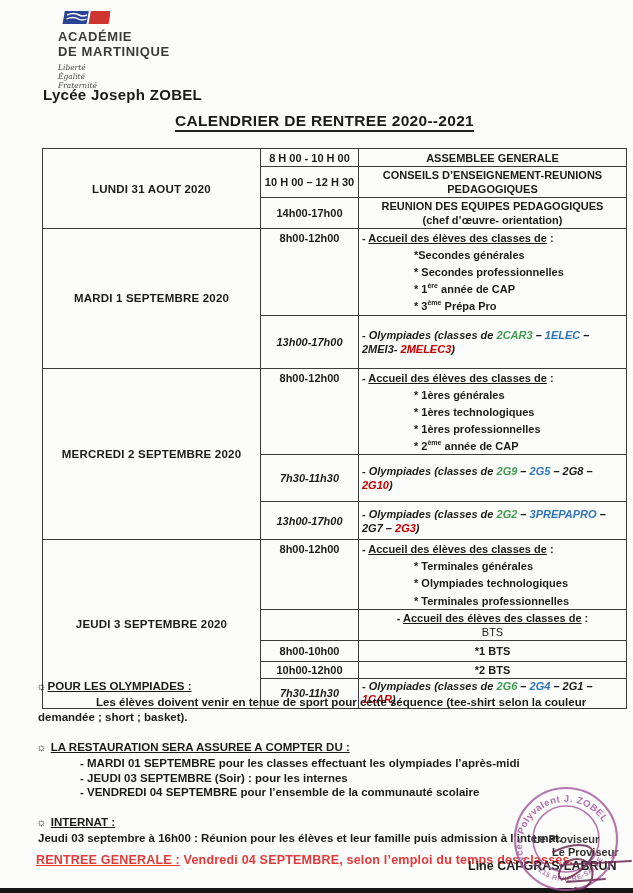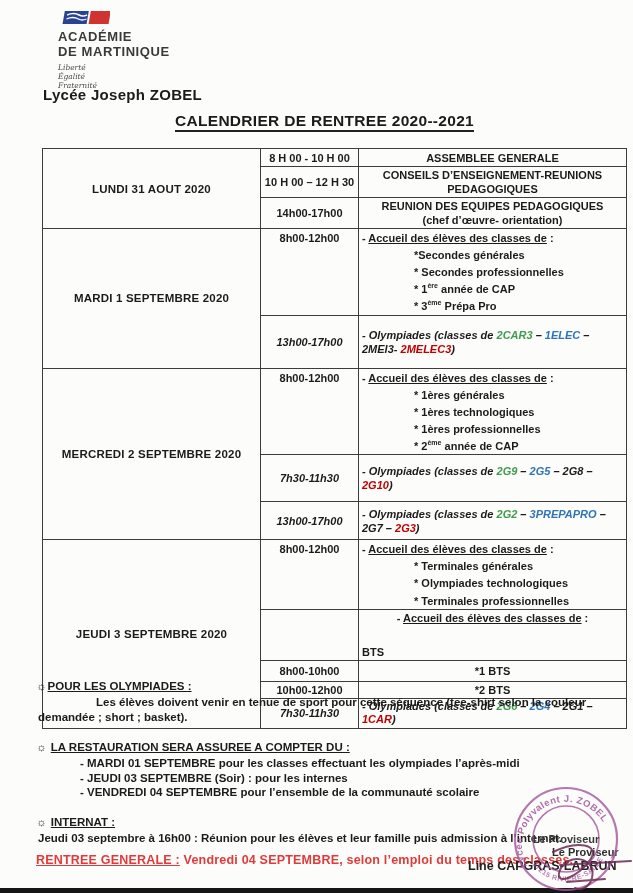--- a/index.html
+++ b/index.html
@@ -31,21 +31,21 @@
   .cal .t-top{vertical-align:top;padding-top:3px;}
   .ital{font-style:italic;}
   .act{vertical-align:middle;line-height:14px;}
   .act.top{vertical-align:top;padding-top:2px;}
   .center{text-align:center;}
   .u{text-decoration:underline;}
   .acc-items div{padding-left:52px;line-height:14.5px;}
   .acc-items sup{font-size:7px;}
   .olymp{font-style:italic;line-height:14px;padding-left:4px;}
   .cg{color:#3f9b4e;} .cb{color:#2e74b6;} .ck{color:#1b1b1b;} .cr{color:#c00000;text-align:right;}
-  .bts-line{font-weight:700;line-height:14px;margin-top:20px;}
+  .bts-line{font-weight:400;text-align:center;line-height:14px;}
 
   
   .notes{position:absolute;left:36px;top:679px;width:594px;font-size:11.5px;}
   .note-title{font-weight:700;line-height:15px;}
   .note-title .sun{text-decoration:none;margin-right:1px;font-weight:400;}
   .note-title .tt{text-decoration:underline;}
   .note-body{margin:1px 0 0 2px;line-height:15px;font-weight:600;}
   .indent{text-indent:58px;}
   .note2{margin-top:15px;}
   .note-items{margin:1px 0 0 44px;line-height:14.5px;font-weight:600;}

